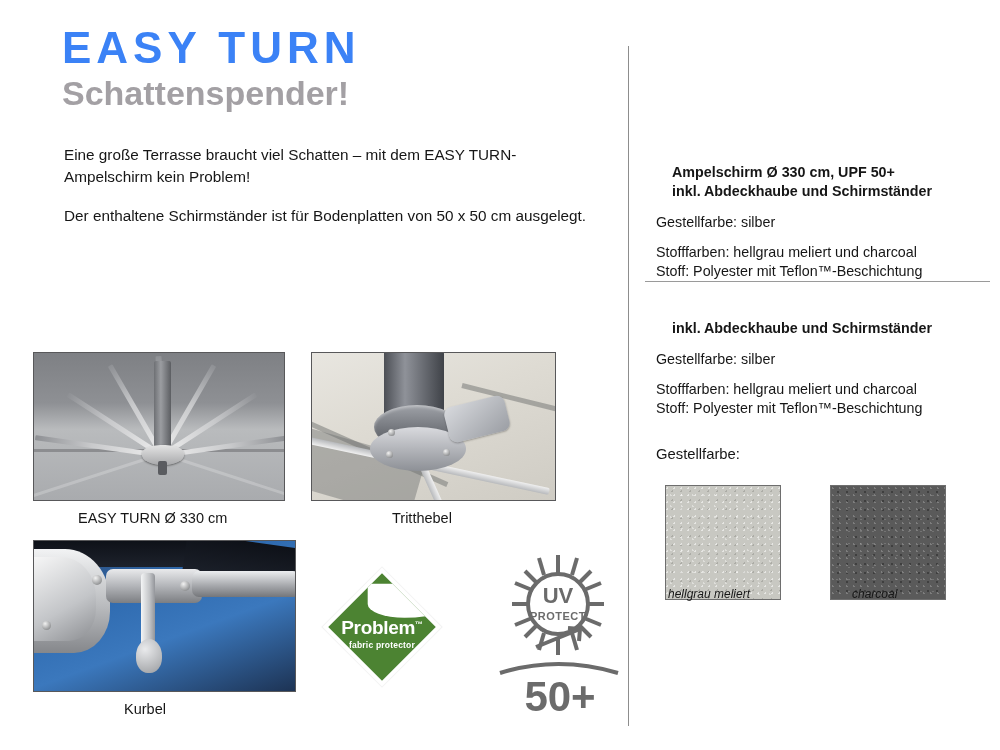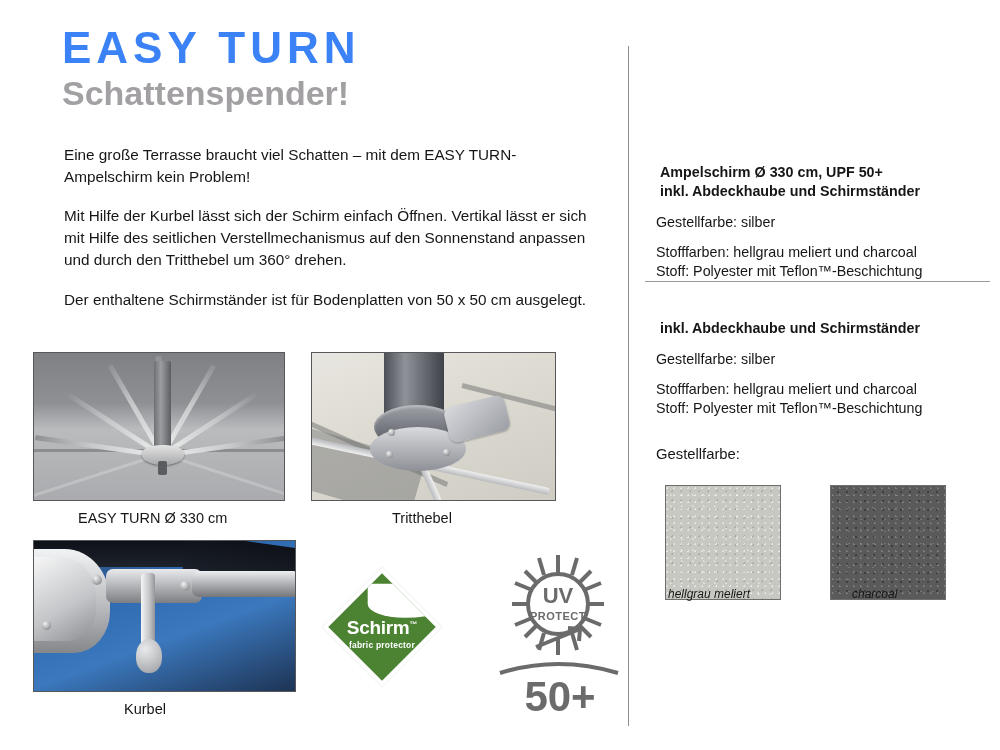--- a/index.html
+++ b/index.html
@@ -250,21 +250,21 @@
     left: 496px; top: 551px;
     width: 128px; height: 164px;
   }
 
   
   .spec-block { position: absolute; left: 656px; width: 330px; }
   .spec-title {
     font-size: 14.3px;
     font-weight: bold;
     line-height: 1.35;
-    margin: 0 0 11px 4px;
+    margin: 0 0 11px 16px;
   }
   .spec-line {
     font-size: 14.3px;
     line-height: 1.33;
     margin: 0 0 11px 0;
   }
   .spec-line.tight { margin-bottom: 0; }
   #spec-1 { top: 163px; }
   #spec-2 { top: 300px; }
   #hdivider {
@@ -316,21 +316,20 @@
 </head>
 <body>
 
 <div id="title-block">
   <div id="main-title">EASY TURN</div>
   <div id="sub-title">Schattenspender!</div>
 </div>
 
 <div id="left-copy">
   <p>Eine große Terrasse braucht viel Schatten – mit dem EASY TURN-Ampelschirm kein Problem!</p>
-  <p>Mit Hilfe der Kurbel lässt sich der Schirm einfach Öffnen. Vertikal lässt er sich mit Hilfe des seitlichen Verstellmechanismus auf den Sonnenstand anpassen und durch den Tritthebel um 360° drehen.</p>
   <p>Der enthaltene Schirmständer ist für Bodenplatten von 50 x 50 cm ausgelegt.</p>
 </div>
 
 <div id="vdivider"></div>
 <div id="hdivider"></div>
 
 <div class="photo" id="photo-canopy">
   <div class="canopy-bg"></div>
   <div class="canopy-band" style="top:96px;height:3px;"></div>
   <div class="canopy-seam" style="left:130px;top:100px;width:150px;height:3px;transform:rotate(18deg);"></div>
@@ -381,21 +380,21 @@
   <div class="screw" style="left:146px;top:40px;width:10px;height:10px;"></div>
   <div class="screw" style="left:8px;top:80px;width:9px;height:9px;"></div>
 </div>
 <div class="caption" id="cap-crank">Kurbel</div>
 
 <div id="teflon">
   <div id="teflon-diamond"></div>
   <div id="teflon-inner">
     <div id="teflon-wave"></div>
   </div>
-  <div id="teflon-text"><span>Schirm</span><span id="teflon-tm">™</span></div>
+  <div id="teflon-text"><span>Problem</span><span id="teflon-tm">™</span></div>
   <div id="teflon-sub">fabric protector</div>
 </div>
 
 <div id="uv-badge">
   <svg width="128" height="164" viewBox="0 0 128 164">
     <g stroke="#6b6b6b" stroke-width="4" stroke-linecap="butt" fill="none">
       <line x1="62" y1="4" x2="62" y2="22"></line>
       <line x1="62" y1="86" x2="62" y2="104"></line>
       <line x1="16" y1="53" x2="34" y2="53"></line>
       <line x1="90" y1="53" x2="108" y2="53"></line>

